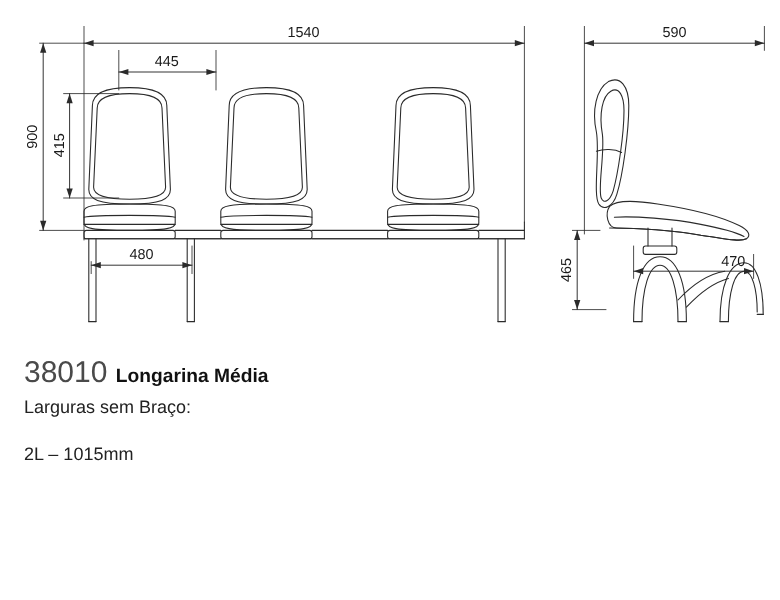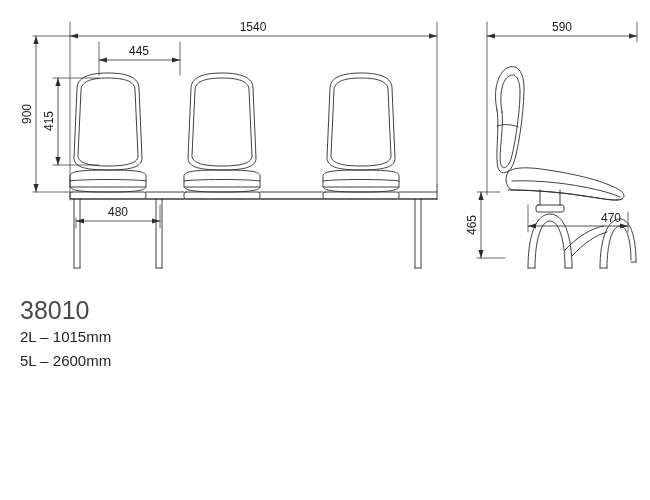--- a/index.html
+++ b/index.html
@@ -53,21 +53,21 @@
     font-size: 16px;
     font-weight: bold;
     color: #111111;
   }
   .sub {
     font-size: 15px;
     color: #222222;
     margin-top: 6px;
   }
   .widths {
-    margin-top: 0;
+    margin-top: 19px;
   }
   .width-item {
     font-size: 15px;
     color: #222222;
     line-height: 1.62;
   }
 </style>
 </head>
 <body>
 
@@ -242,20 +242,21 @@
     <text class="dim-text" x="31" y="114" text-anchor="middle" transform="rotate(-90 31 114)">900</text>
     <text class="dim-text" x="53" y="121" text-anchor="middle" transform="rotate(-90 53 121)">415</text>
     <text class="dim-text" x="562" y="31" text-anchor="middle">590</text>
     <text class="dim-text" x="476" y="225" text-anchor="middle" transform="rotate(-90 476 225)">465</text>
     <text class="dim-text" x="611" y="222" text-anchor="middle">470</text>
   </svg>
 
   <div class="caption">
     <div class="caption-line">
       <span class="code">38010</span>
+      <span class="title">Longarina Média</span>
     </div>
+    <div class="sub">Larguras sem Braço:</div>
     <div class="widths">
       <div class="width-item">2L – 1015mm</div>
-      <div class="width-item">5L – 2600mm</div>
     </div>
   </div>
 
 </div>
 
 </body></html>

